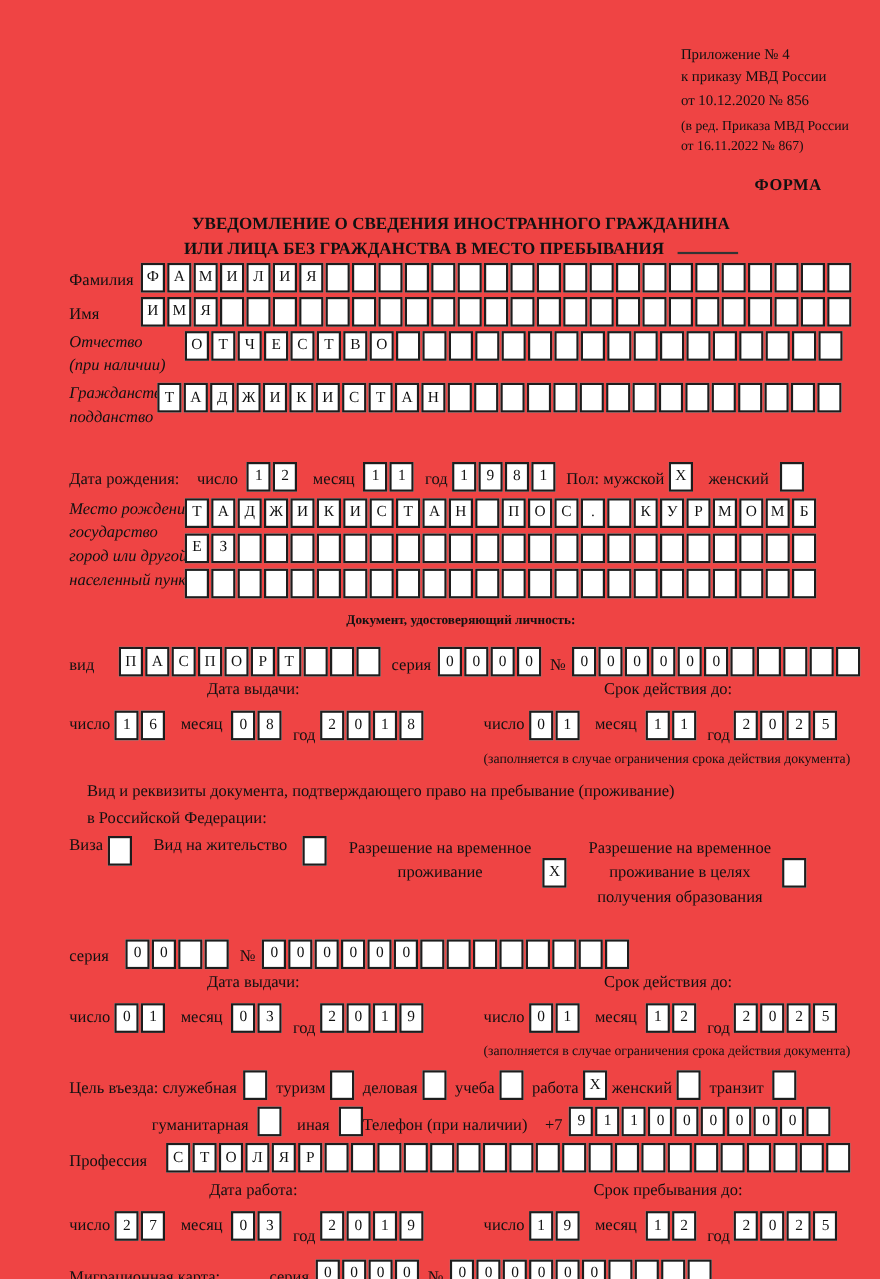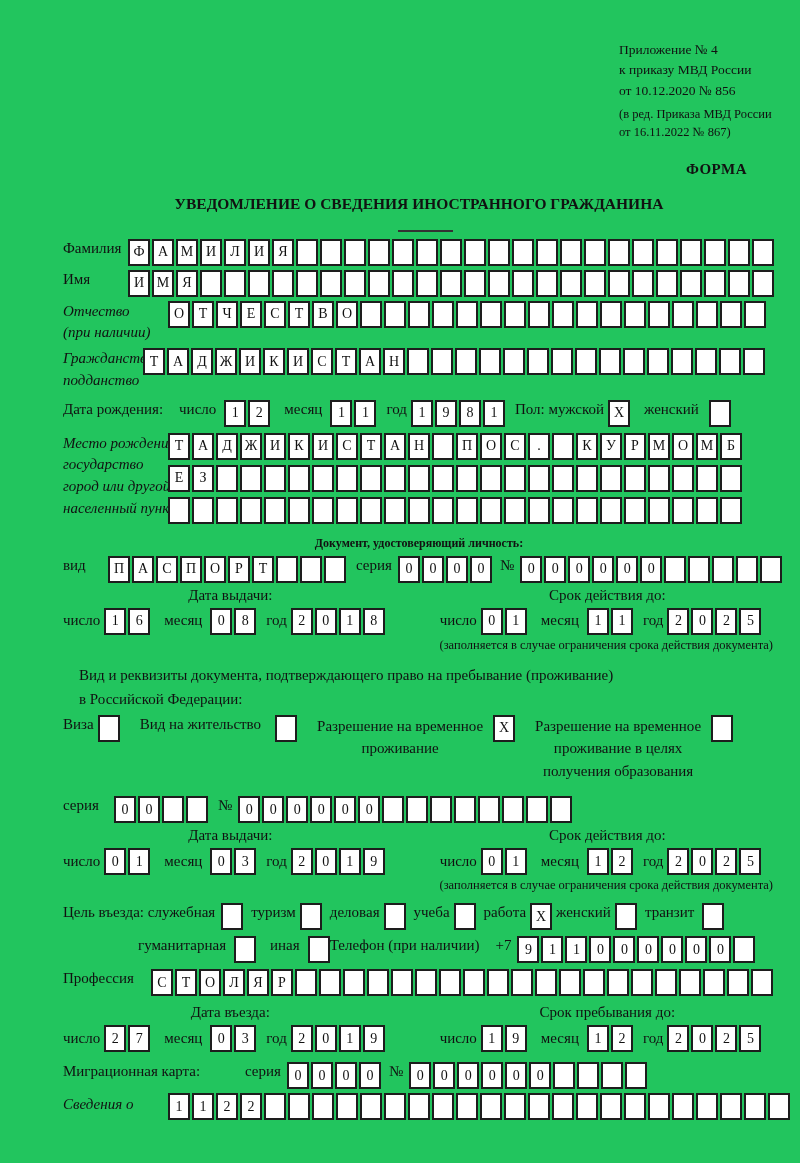--- a/index.html
+++ b/index.html
@@ -1,44 +1,44 @@
 <!DOCTYPE html>
 <html><head>
 <meta charset="utf-8">
 <style>
   html,body{margin:0;padding:0;background:#fff;}
   body{font-family:"Liberation Serif", "DejaVu Serif", serif;color:#111;}
-  .page{width:800px;height:1163px;box-sizing:border-box;background:#22c55e;
+  .page{width:800px;height:1163px;box-sizing:border-box;background:#ef4444;
         padding:40px 25px 20px 63px;overflow:hidden;position:relative;}
 
   
   .annex{margin-left:556px;width:185px;font-size:13.5px;line-height:1.5;}
   .annex-note{margin-left:556px;width:190px;font-size:12.5px;line-height:1.45;margin-top:4px;}
   .form-word{text-align:right;font-weight:bold;font-size:15px;margin:20px 28px 0 0;letter-spacing:.5px;}
   .title{text-align:center;font-weight:bold;font-size:15.5px;line-height:1.5;margin-top:14px;}
   .under{display:inline-block;width:55px;border-bottom:2px solid #333;height:13px;margin-left:12px;}
   .section{font-weight:bold;font-size:14.8px;margin:22px 0 16px 0;}
 
   
-  .row{display:flex;align-items:flex-start;margin-bottom:4px;white-space:nowrap;}
+  .row{display:flex;align-items:flex-end;margin-bottom:4px;white-space:nowrap;}
   .row.top{align-items:flex-start;}
   .lbl{font-size:15px;line-height:1.3;flex:0 0 auto;}
   .lblblock{font-size:15px;line-height:1.45;flex:0 0 auto;font-style:italic;}
   .w65{width:65px;}  .w80{width:80px;}  .w105{width:105px;} .w88{width:88px;}
   .w45{width:45px;}  .w150{width:152px;}
 
   .cells{display:flex;gap:2px;flex:0 0 auto;}
   .cell{width:18px;height:23px;border:2px solid #1d1d1d;display:inline-flex;align-items:center;
         justify-content:center;font-size:14px;flex:0 0 auto;background:#fff;}
   .cbox{width:18px;height:23px;border:2px solid #1d1d1d;display:inline-flex;align-items:center;
         justify-content:center;font-size:14px;flex:0 0 auto;background:#fff;}
   .colcells{display:flex;flex-direction:column;gap:5px;}
 
   .ml4{margin-left:4px;}  .ml6{margin-left:6px;}  .ml8{margin-left:8px;}
-  .ml10{margin-left:10px;}.ml14{margin-left:14px;}.ml16{margin-left:16px;}
+  .ml10{margin-left:10px;margin-top:20px;}.ml14{margin-left:14px;}.ml16{margin-left:16px;}
   .ml20{margin-left:20px;}.ml24{}.ml30{margin-left:30px;}
 
   .doc-head{text-align:center;font-weight:bold;font-size:12px;margin:12px 0 5px 0;}
 
   .dates{display:flex;margin:3px 0 2px 0;}
   .dcol{flex:0 0 47%;}
   .dcol.right{flex:1 1 auto;padding-left:42px;}
   .dhead{text-align:center;font-size:15px;margin-bottom:4px;}
   .dline{display:flex;align-items:center;white-space:nowrap;}
   .note{font-size:12.5px;text-align:right;margin:3px 2px 10px 0;}
@@ -60,21 +60,21 @@
   </div>
   <div class="annex-note">
     <div>(в ред. Приказа МВД России</div>
     <div>от 16.11.2022 № 867)</div>
   </div>
 
   <div class="form-word">ФОРМА</div>
 
   <div class="title">
     <div>УВЕДОМЛЕНИЕ О СВЕДЕНИЯ ИНОСТРАННОГО ГРАЖДАНИНА</div>
-    <div><span class="under"></span></div>
+    <div><span>ИЛИ ЛИЦА БЕЗ ГРАЖДАНСТВА В МЕСТО ПРЕБЫВАНИЯ</span><span class="under"></span></div>
   </div>
 
 
   <div class="row">
     <span class="lbl w65">Фамилия</span>
     <span class="cells">
         <span class="cell">Ф</span>
         <span class="cell">А</span>
         <span class="cell">М</span>
         <span class="cell">И</span>
@@ -570,21 +570,21 @@
         <span class="cell"></span>
         <span class="cell"></span>
         <span class="cell"></span>
         <span class="cell"></span>
         <span class="cell"></span>
       </span>
   </div>
 
   <div class="dates" style="margin-top:8px;">
     <div class="dcol">
-      <div class="dhead">Дата въезда:</div>
+      <div class="dhead">Дата работа:</div>
       <div class="dline">
         <span class="lbl">число</span>
         <span class="cells ml4">
             <span class="cell">2</span>
             <span class="cell">7</span>
           </span>
         <span class="lbl ml14">месяц</span>
         <span class="cells ml8">
             <span class="cell">0</span>
             <span class="cell">3</span>

